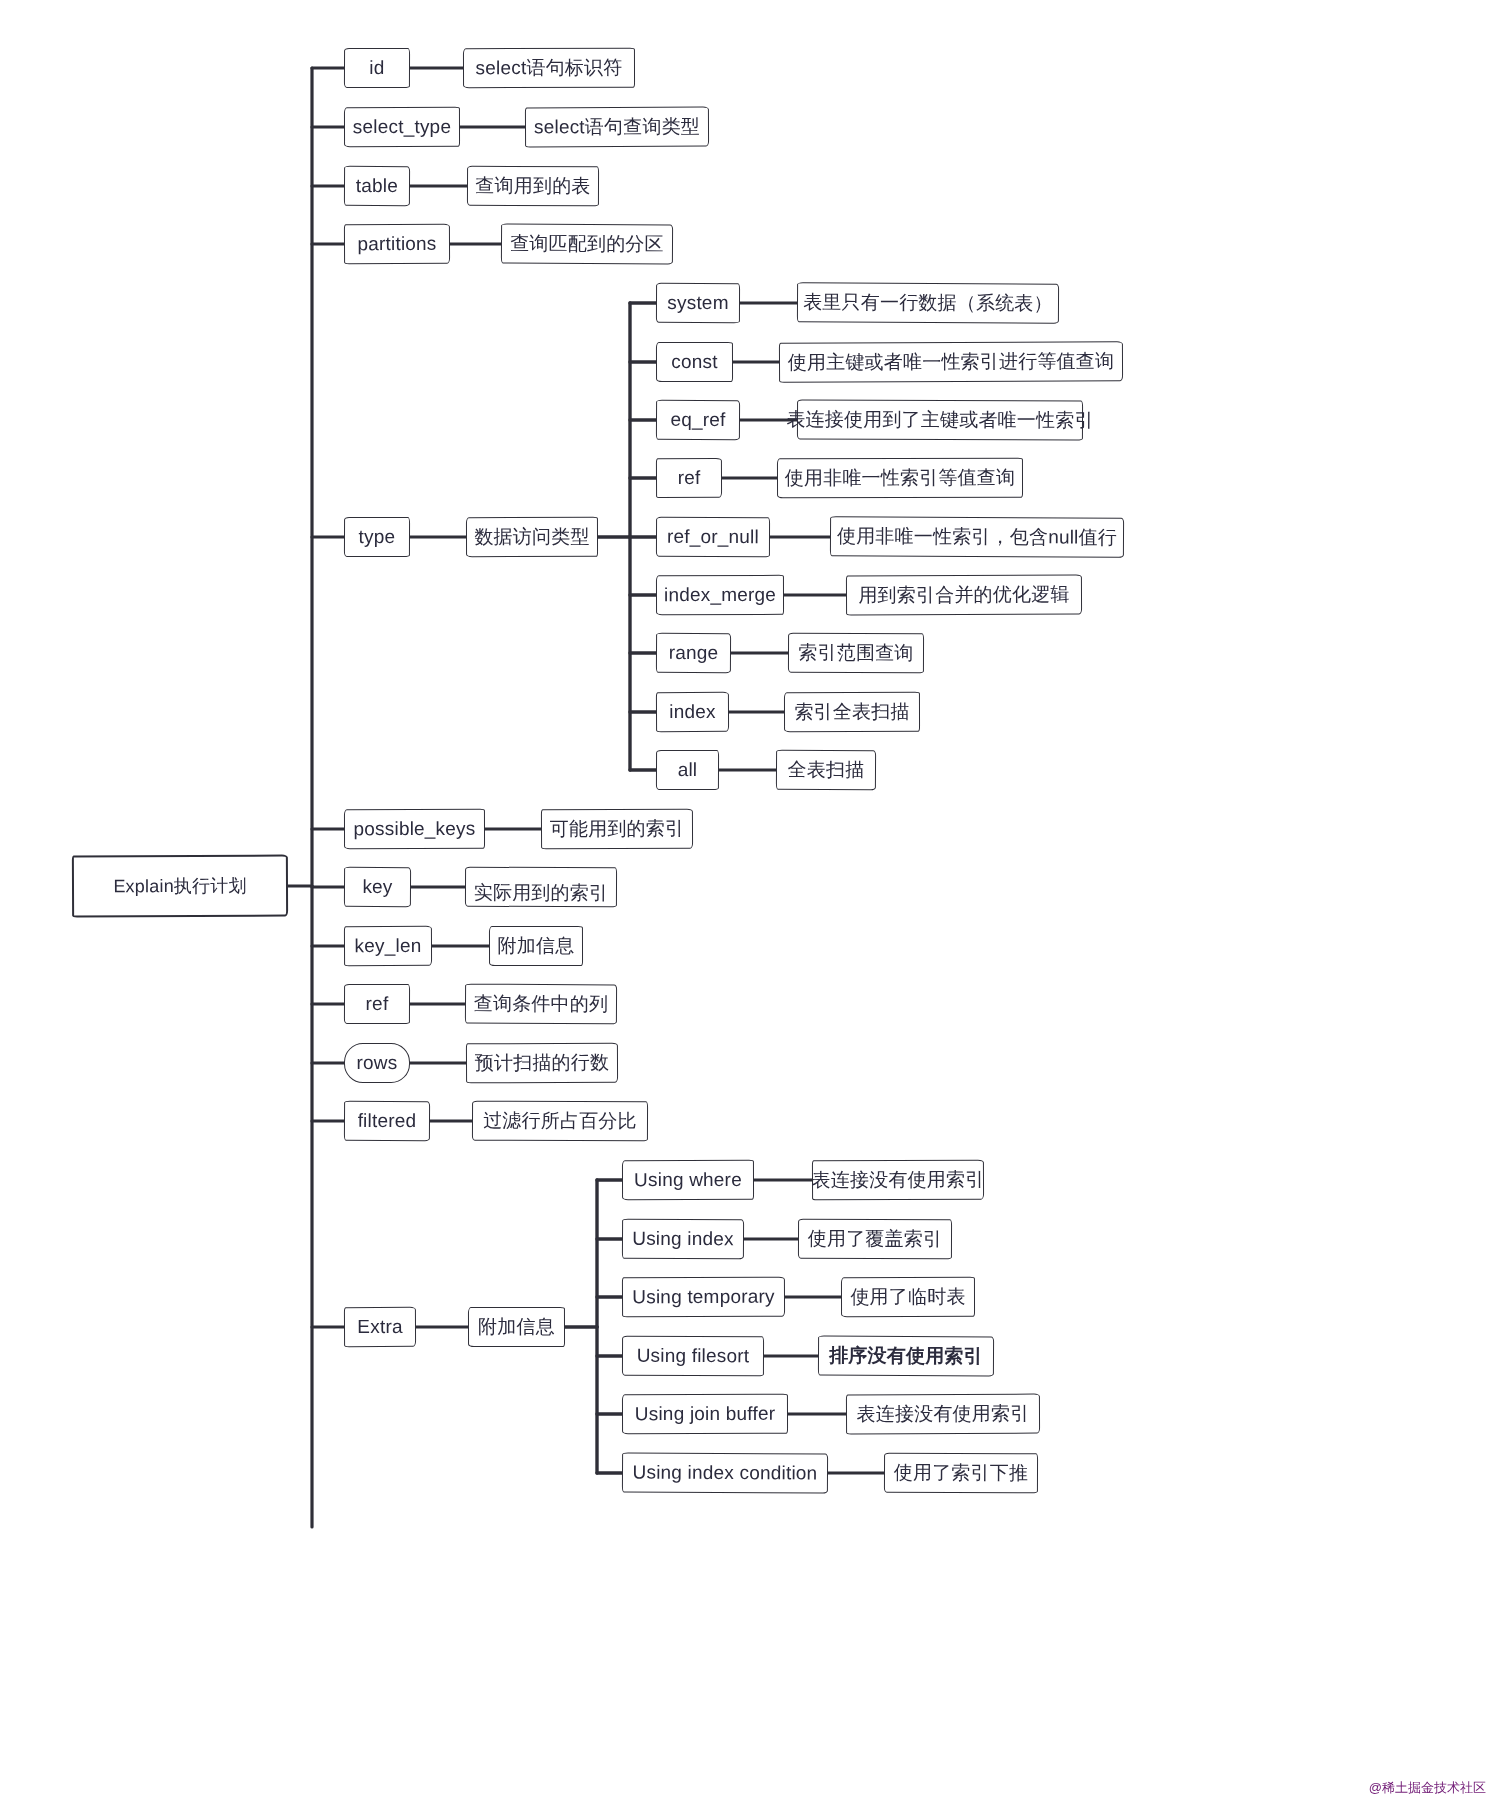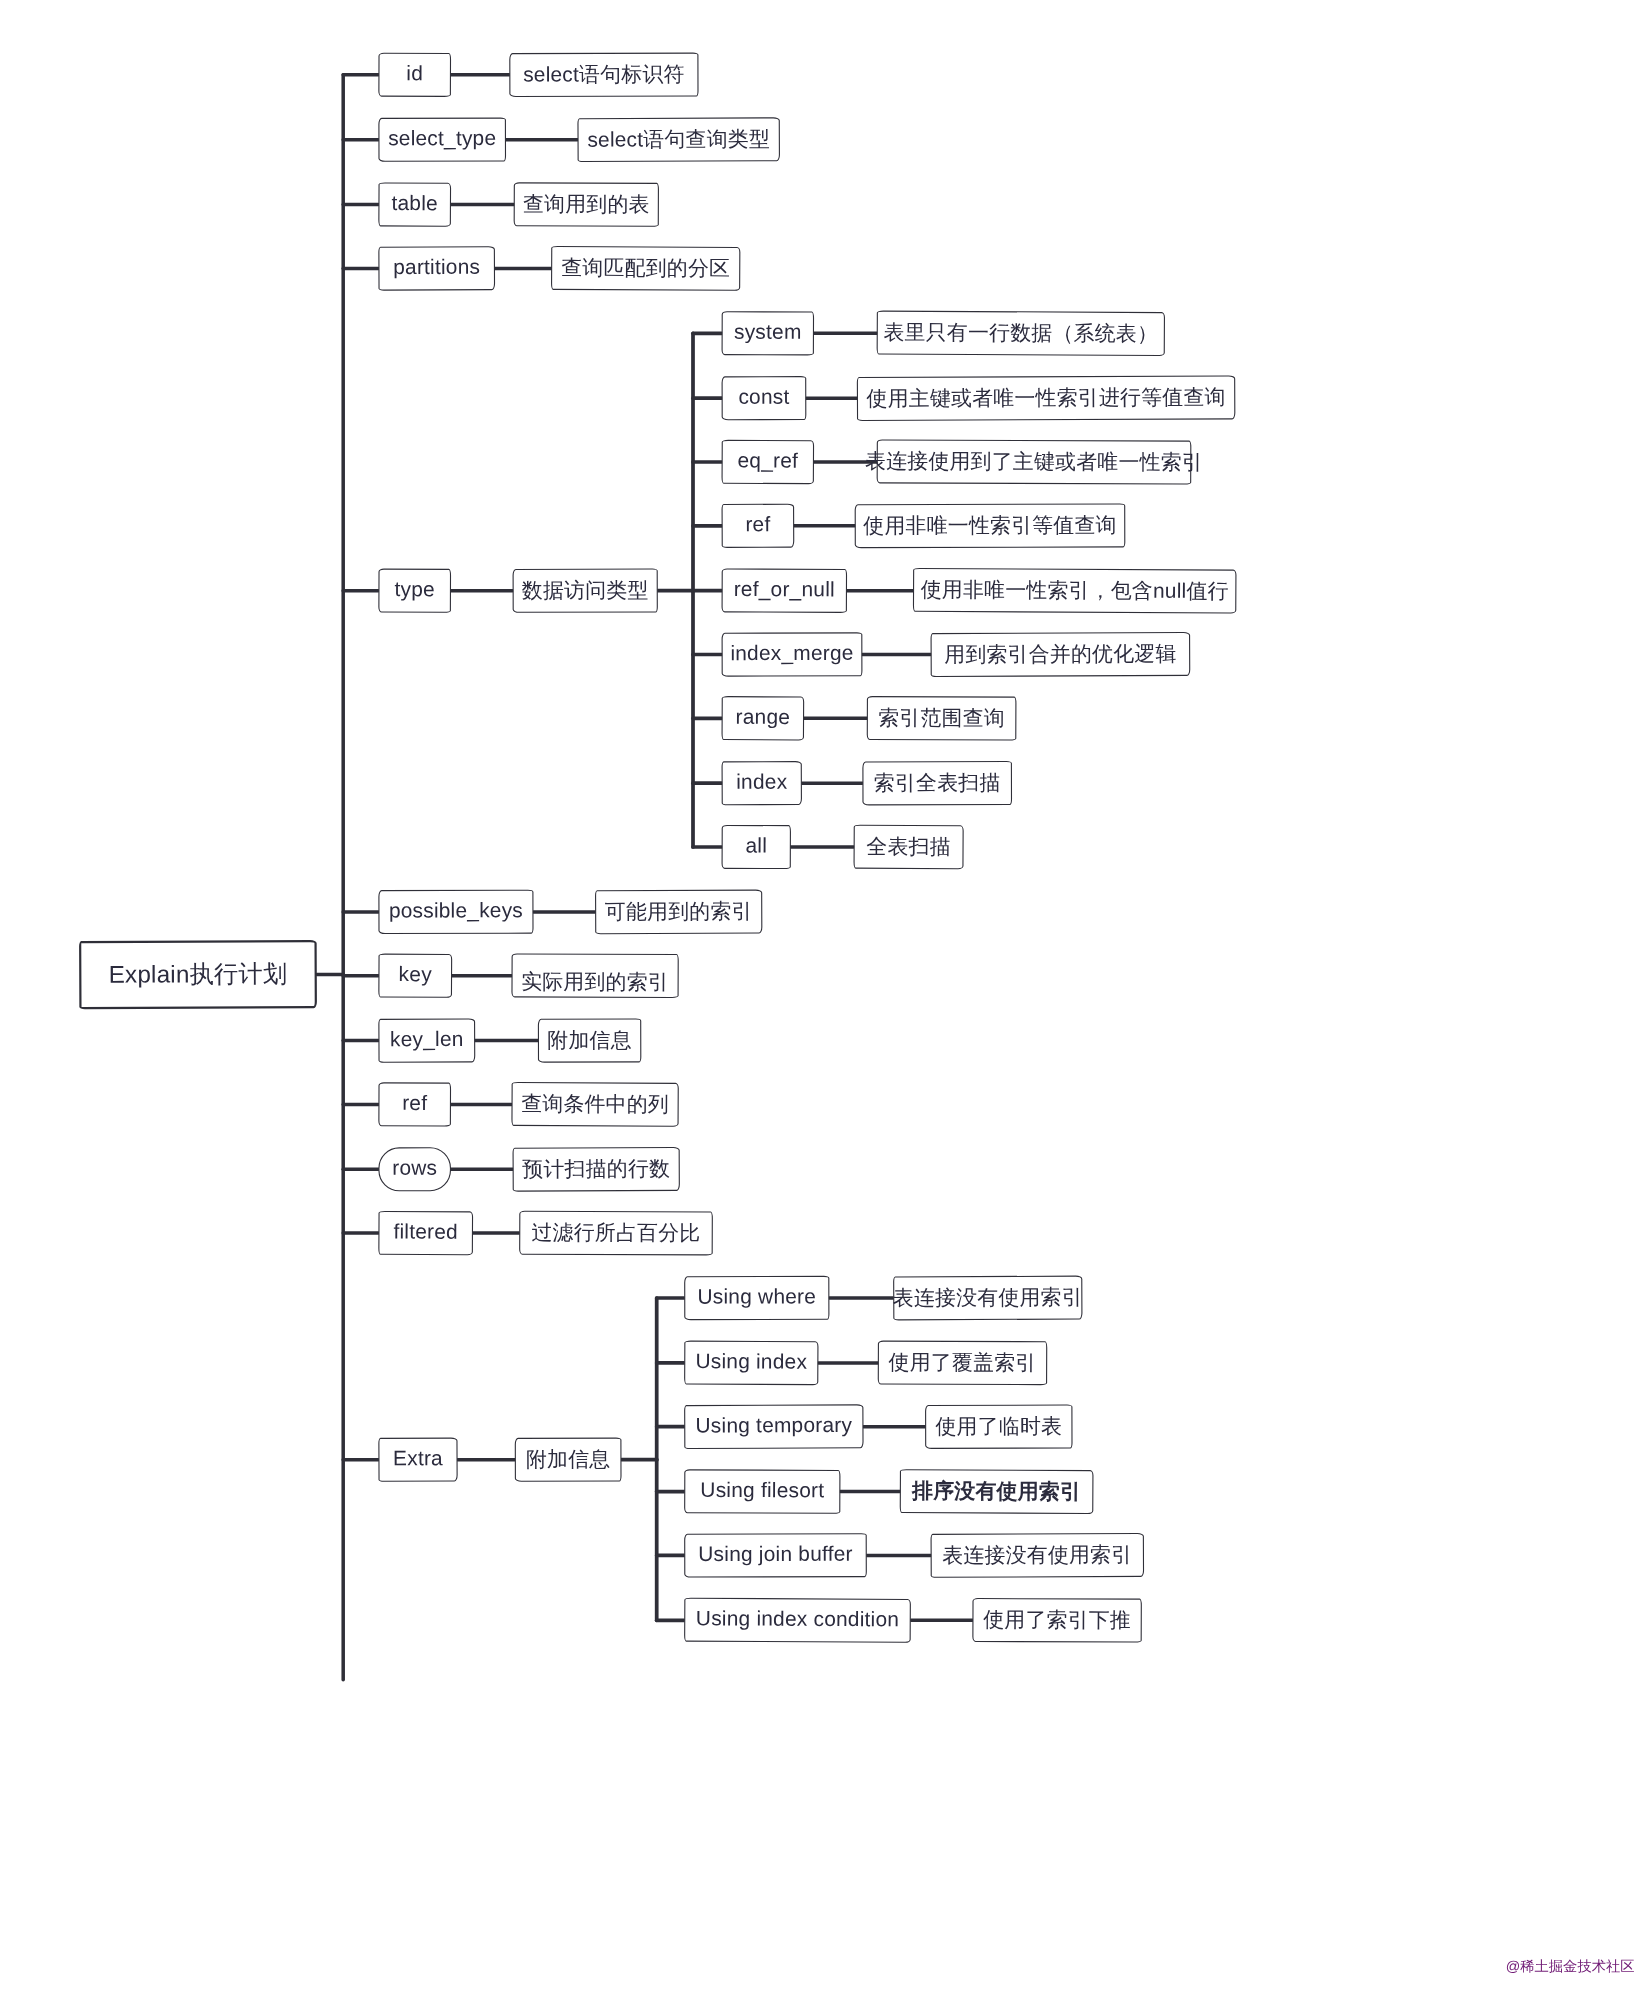--- a/index.html
+++ b/index.html
@@ -33,21 +33,21 @@
     justify-content: center;
     white-space: nowrap;
     letter-spacing: 0.2px;
     z-index: 3;
   }
   .node.sk1 { border-radius: 2px 6px 3px 5px / 5px 3px 6px 2px; transform: rotate(-0.25deg); }
   .node.sk2 { border-radius: 5px 2px 6px 3px / 3px 6px 2px 5px; transform: rotate(0.22deg); }
   .node.sk3 { border-radius: 3px 5px 2px 6px / 6px 2px 5px 3px; transform: rotate(-0.15deg); }
   .node.sk4 { border-radius: 6px 3px 5px 2px / 2px 5px 3px 6px; transform: rotate(0.3deg); }
   .root {
-    font-size: 22px;
+    font-size: 18px;
     border-width: 2.2px;
   }
   .lvl1 { font-size: 19px; }
   .lvl2 { font-size: 19px; }
   .desc { font-size: 19px; }
   .watermark {
     position: absolute;
     right: 14px;
     bottom: 12px;
     font-size: 13px;

